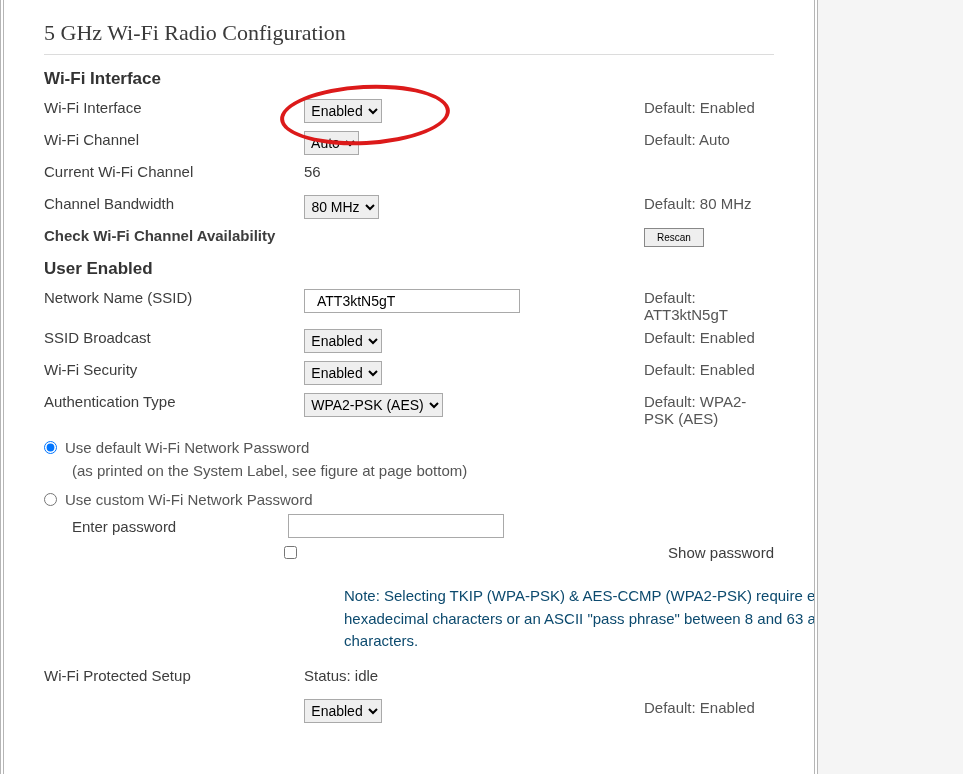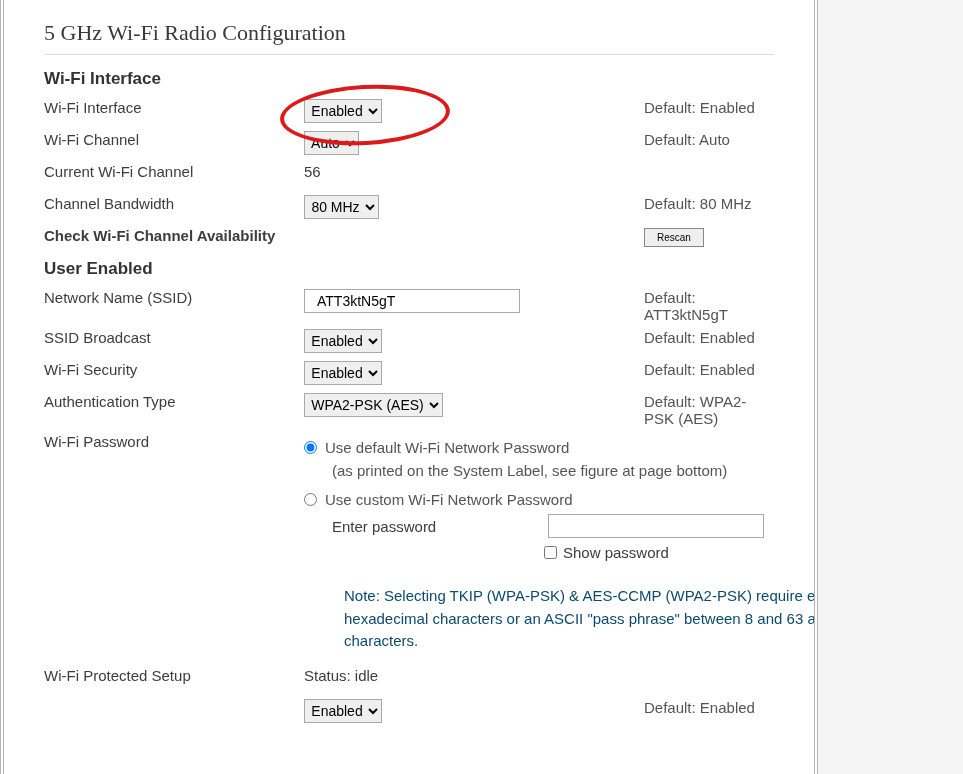--- a/index.html
+++ b/index.html
@@ -99,20 +99,21 @@
     margin-top: 24px;
     margin-bottom: 14px;
     line-height: 1.5;
   }
   .checkbox-line {
     margin-left: 240px;
     display: flex;
     align-items: center;
     gap: 6px;
     margin-top: 6px;
+    justify-content: space-between;
   }
   .pw-row {
     display: flex;
     align-items: center;
     gap: 16px;
     margin: 6px 0 4px 28px;
   }
   
   .highlight-oval {
     position: absolute;
@@ -216,21 +217,20 @@
     <div class="col-label">Authentication Type</div>
     <div class="col-control">
       <select>
         <option>WPA2-PSK (AES)</option>
       </select>
     </div>
     <div class="col-default">Default: WPA2-PSK (AES)</div>
   </div>
 
   <div class="row" style="align-items:flex-start;">
-    <div class="col-label">Wi-Fi Password</div>
     <div style="flex:1;">
       <div class="radio-line">
         <input type="radio" name="pw" checked="" style="">
         <span>Use default Wi-Fi Network Password</span>
       </div>
       <div class="sub-line sub-indent">
         <span>(as printed on the System Label, see figure at page bottom)</span>
       </div>
       <div class="radio-line" style="margin-top:12px;">
         <input type="radio" name="pw" style="">

